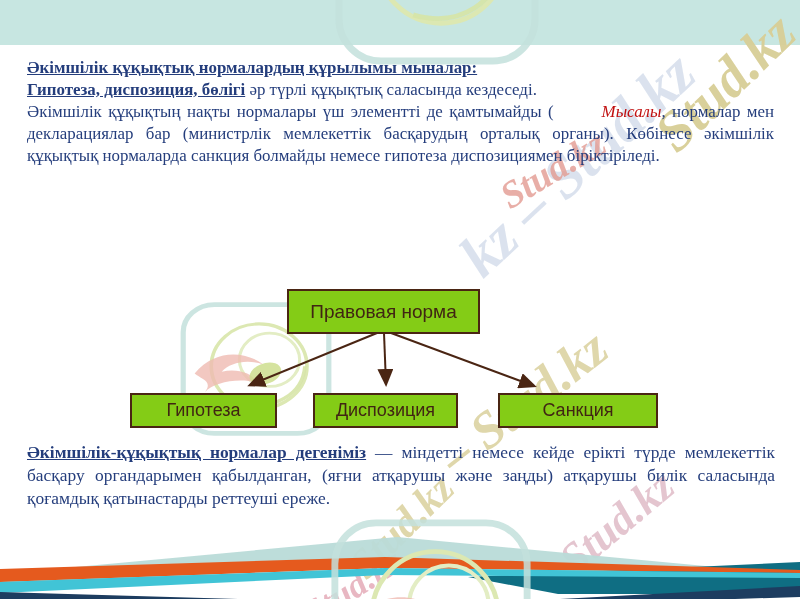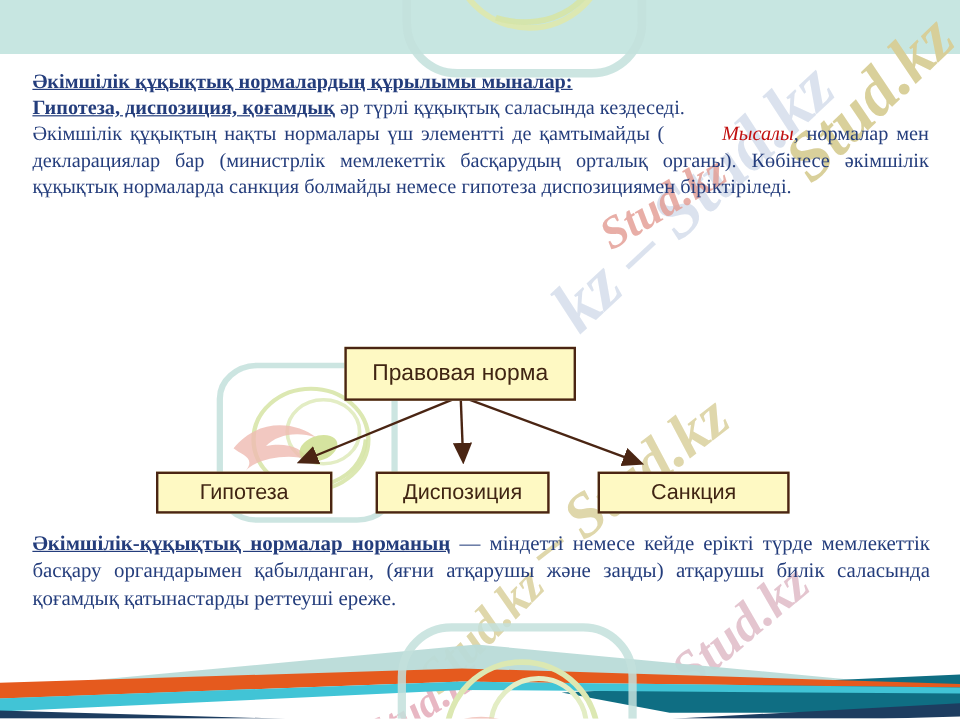--- a/index.html
+++ b/index.html
@@ -14,21 +14,21 @@
   .textblock{position:absolute;left:27px;top:57px;width:747px;z-index:6;color:#243d7c;
              font-size:16.9px;line-height:22px;text-align:justify;}
   .textblock p{margin:0;padding:0;}
   .bold{font-weight:bold;text-decoration:underline;}
   .red{color:#c11010;font-weight:bold;}
   .red-i{color:#c11010;font-style:italic;margin-left:48px;}
   
   .definition{position:absolute;left:27px;top:441px;width:748px;z-index:6;color:#243d7c;
               font-size:17.4px;line-height:23px;text-align:justify;}
   
-  .dbox{position:absolute;z-index:5;background:#fef9c3;border:2px solid #4a2513;color:#402513;
+  .dbox{position:absolute;z-index:5;background:#84cc16;border:2px solid #4a2513;color:#402513;
         font-family:"Liberation Sans", sans-serif;display:flex;align-items:center;
         justify-content:center;box-sizing:border-box;}
   .box-root{left:287px;top:289px;width:193px;height:45px;font-size:19px;}
   .box-1{left:130px;top:393px;width:147px;height:35px;font-size:18px;}
   .box-2{left:313px;top:393px;width:145px;height:35px;font-size:18px;}
   .box-3{left:498px;top:393px;width:160px;height:35px;font-size:18px;}
   
   .overlay{position:absolute;left:0;top:0;width:800px;height:599px;pointer-events:none;}
   .connectors{z-index:4;}
   .ribbons{z-index:2;}
@@ -93,37 +93,37 @@
     <polygon points="468,577 800,562 800,594 558,594" fill="#0f6e83"></polygon>
     <polygon points="0,569 385,557 800,570 800,573 385,568 0,582" fill="#e55a1e"></polygon>
     <polygon points="0,582 385,568 800,573 800,578 385,575 0,593" fill="#41c4d6"></polygon>
     <polygon points="0,592 238,599 0,599" fill="#1d3d60"></polygon>
     <polygon points="560,599 800,586 800,597 735,599" fill="#1d3d60"></polygon>
   </svg>
 
 
   <div class="textblock">
     <p class="bold">Әкімшілік құқықтық нормалардың құрылымы мыналар:</p>
-    <p><span class="bold">Гипотеза, диспозиция, қоғамдық</span><span> әр түрлі құқықтық саласында кездеседі.</span></p>
+    <p><span class="bold">Гипотеза, диспозиция, бөлігі</span><span> әр түрлі құқықтық саласында кездеседі.</span></p>
     <p><span>Әкімшілік құқықтың нақты нормалары үш элементті де қамтымайды (</span><span class="red-i">Мысалы</span><span>, нормалар мен декларациялар бар (министрлік мемлекеттік басқарудың орталық органы). Көбінесе әкімшілік құқықтық нормаларда санкция болмайды немесе гипотеза диспозициямен біріктіріледі.</span></p>
   </div>
 
   <svg class="overlay connectors" viewBox="0 0 800 599">
     <defs>
       <marker id="arrh" markerWidth="9" markerHeight="8" refX="7.5" refY="4" orient="auto">
         <path d="M0,0 L9,4 L0,8 Z" fill="#4a2513"></path>
       </marker>
     </defs>
     <line x1="377" y1="333" x2="250" y2="385" stroke="#4a2513" stroke-width="2" marker-end="url(#arrh)"></line>
     <line x1="384" y1="333" x2="386" y2="384" stroke="#4a2513" stroke-width="2" marker-end="url(#arrh)"></line>
     <line x1="391" y1="333" x2="534" y2="386" stroke="#4a2513" stroke-width="2" marker-end="url(#arrh)"></line>
   </svg>
 
   <div class="dbox box-root">Правовая норма</div>
   <div class="dbox box-1">Гипотеза</div>
   <div class="dbox box-2">Диспозиция</div>
   <div class="dbox box-3">Санкция</div>
 
   <div class="definition">
-    <span class="bold">Әкімшілік-құқықтық нормалар норманың</span><span> — міндетті немесе кейде ерікті түрде мемлекеттік басқару органдарымен қабылданган, (яғни атқарушы және заңды) атқарушы билік саласында қоғамдық қатынастарды реттеуші ереже.</span>
+    <span class="bold">Әкімшілік-құқықтық нормалар дегеніміз</span><span> — міндетті немесе кейде ерікті түрде мемлекеттік басқару органдарымен қабылданган, (яғни атқарушы және заңды) атқарушы билік саласында қоғамдық қатынастарды реттеуші ереже.</span>
   </div>
 
 </div>
 
 </body></html>

